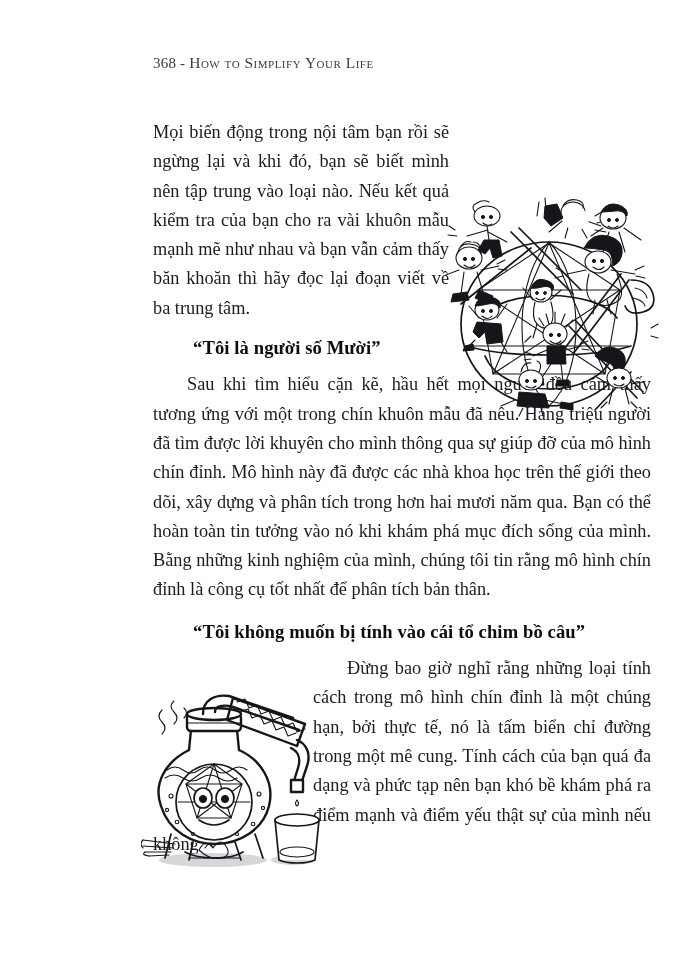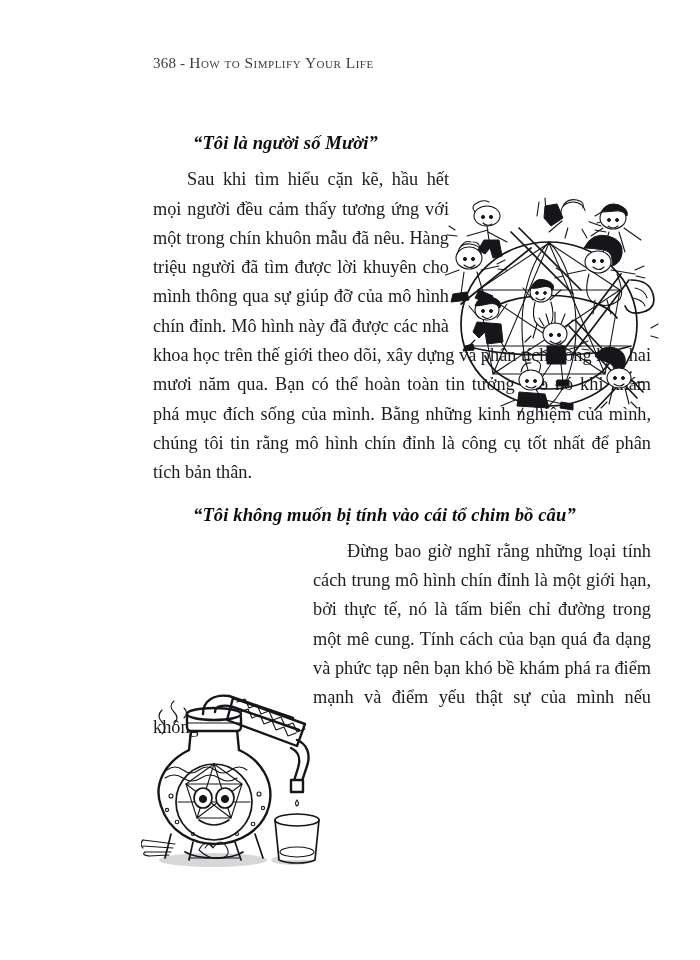--- a/index.html
+++ b/index.html
@@ -60,21 +60,20 @@
     line-height: 29.3px;
     text-align: justify;
     text-justify: inter-word;
     color: #1b1b20;
   }
   p.para.indent { text-indent: 34px; }
 
   h2.sec-head {
     margin: 0;
     font-weight: bold;
-    font-style: italic;
     font-size: 18.6px;
     line-height: 29.3px;
     color: #0d0d10;
     letter-spacing: 0.1px;
   }
   h2.head-1 { padding-left: 40px; padding-top: 10px; padding-bottom: 8px; }
   h2.head-2 { padding-left: 40px; padding-top: 12px; padding-bottom: 8px; }
 
   
   .float-globe {
@@ -113,30 +112,31 @@
 <div class="page">
 
   <div class="running-head">
     <span class="folio">368</span><span class="folio">&nbsp;</span><span class="folio">-</span><span class="folio">&nbsp;</span><span class="title-sc">How to Simplify Your Life</span>
   </div>
 
   <div class="body-col">
 
     <div class="float-globe"></div>
 
+    <p class="para">Mọi biến động trong nội tâm bạn rồi sẽ ngừng lại và khi đó, bạn sẽ biết mình nên tập trung vào loại nào. Nếu kết quả kiểm tra của bạn cho ra vài khuôn mẫu mạnh mẽ như nhau và bạn vẫn cảm thấy băn khoăn thì hãy đọc lại đoạn viết về ba trung tâm.</p>
 
     <h2 class="sec-head head-1">“Tôi là người số Mười”</h2>
 
     <p class="para indent">Sau khi tìm hiểu cặn kẽ, hầu hết mọi người đều cảm thấy tương ứng với một trong chín khuôn mẫu đã nêu. Hàng triệu người đã tìm được lời khuyên cho mình thông qua sự giúp đỡ của mô hình chín đỉnh. Mô hình này đã được các nhà khoa học trên thế giới theo dõi, xây dựng và phân tích trong hơn hai mươi năm qua. Bạn có thể hoàn toàn tin tưởng vào nó khi khám phá mục đích sống của mình. Bằng những kinh nghiệm của mình, chúng tôi tin rằng mô hình chín đỉnh là công cụ tốt nhất để phân tích bản thân.</p>
 
     <h2 class="sec-head head-2">“Tôi không muốn bị tính vào cái tổ chim bồ câu”</h2>
 
     <div class="float-flask"></div>
 
-    <p class="para indent">Đừng bao giờ nghĩ rằng những loại tính cách trung mô hình chín đỉnh là một giới hạn, bởi thực tế, nó là tấm biển chỉ đường trong một mê cung. Tính cách của bạn quá đa dạng và phức tạp nên bạn khó bề khám phá ra điểm mạnh và điểm yếu thật sự của mình nếu không</p>
+    <p class="para indent">Đừng bao giờ nghĩ rằng những loại tính cách trong mô hình chín đỉnh là một chúng hạn, bởi thực tế, nó là tấm biển chỉ đường trong một mê cung. Tính cách của bạn quá đa dạng và phức tạp nên bạn khó bề khám phá ra điểm mạnh và điểm yếu thật sự của mình nếu không</p>
   </div>
 
   <div class="art" id="globe-art">
     <svg viewBox="0 0 214 228" width="214" height="228" xmlns="http://www.w3.org/2000/svg">
       <g>
 
         <ellipse cx="104" cy="128" rx="88" ry="82" class="ink-med"></ellipse>
 
         <path class="ink-thin" d="M104 47 L175 94 L160 178 L48 178 L33 94 Z"></path>
         <path class="ink-thin" d="M104 47 L160 178 L33 94 L175 94 L48 178 Z"></path>

